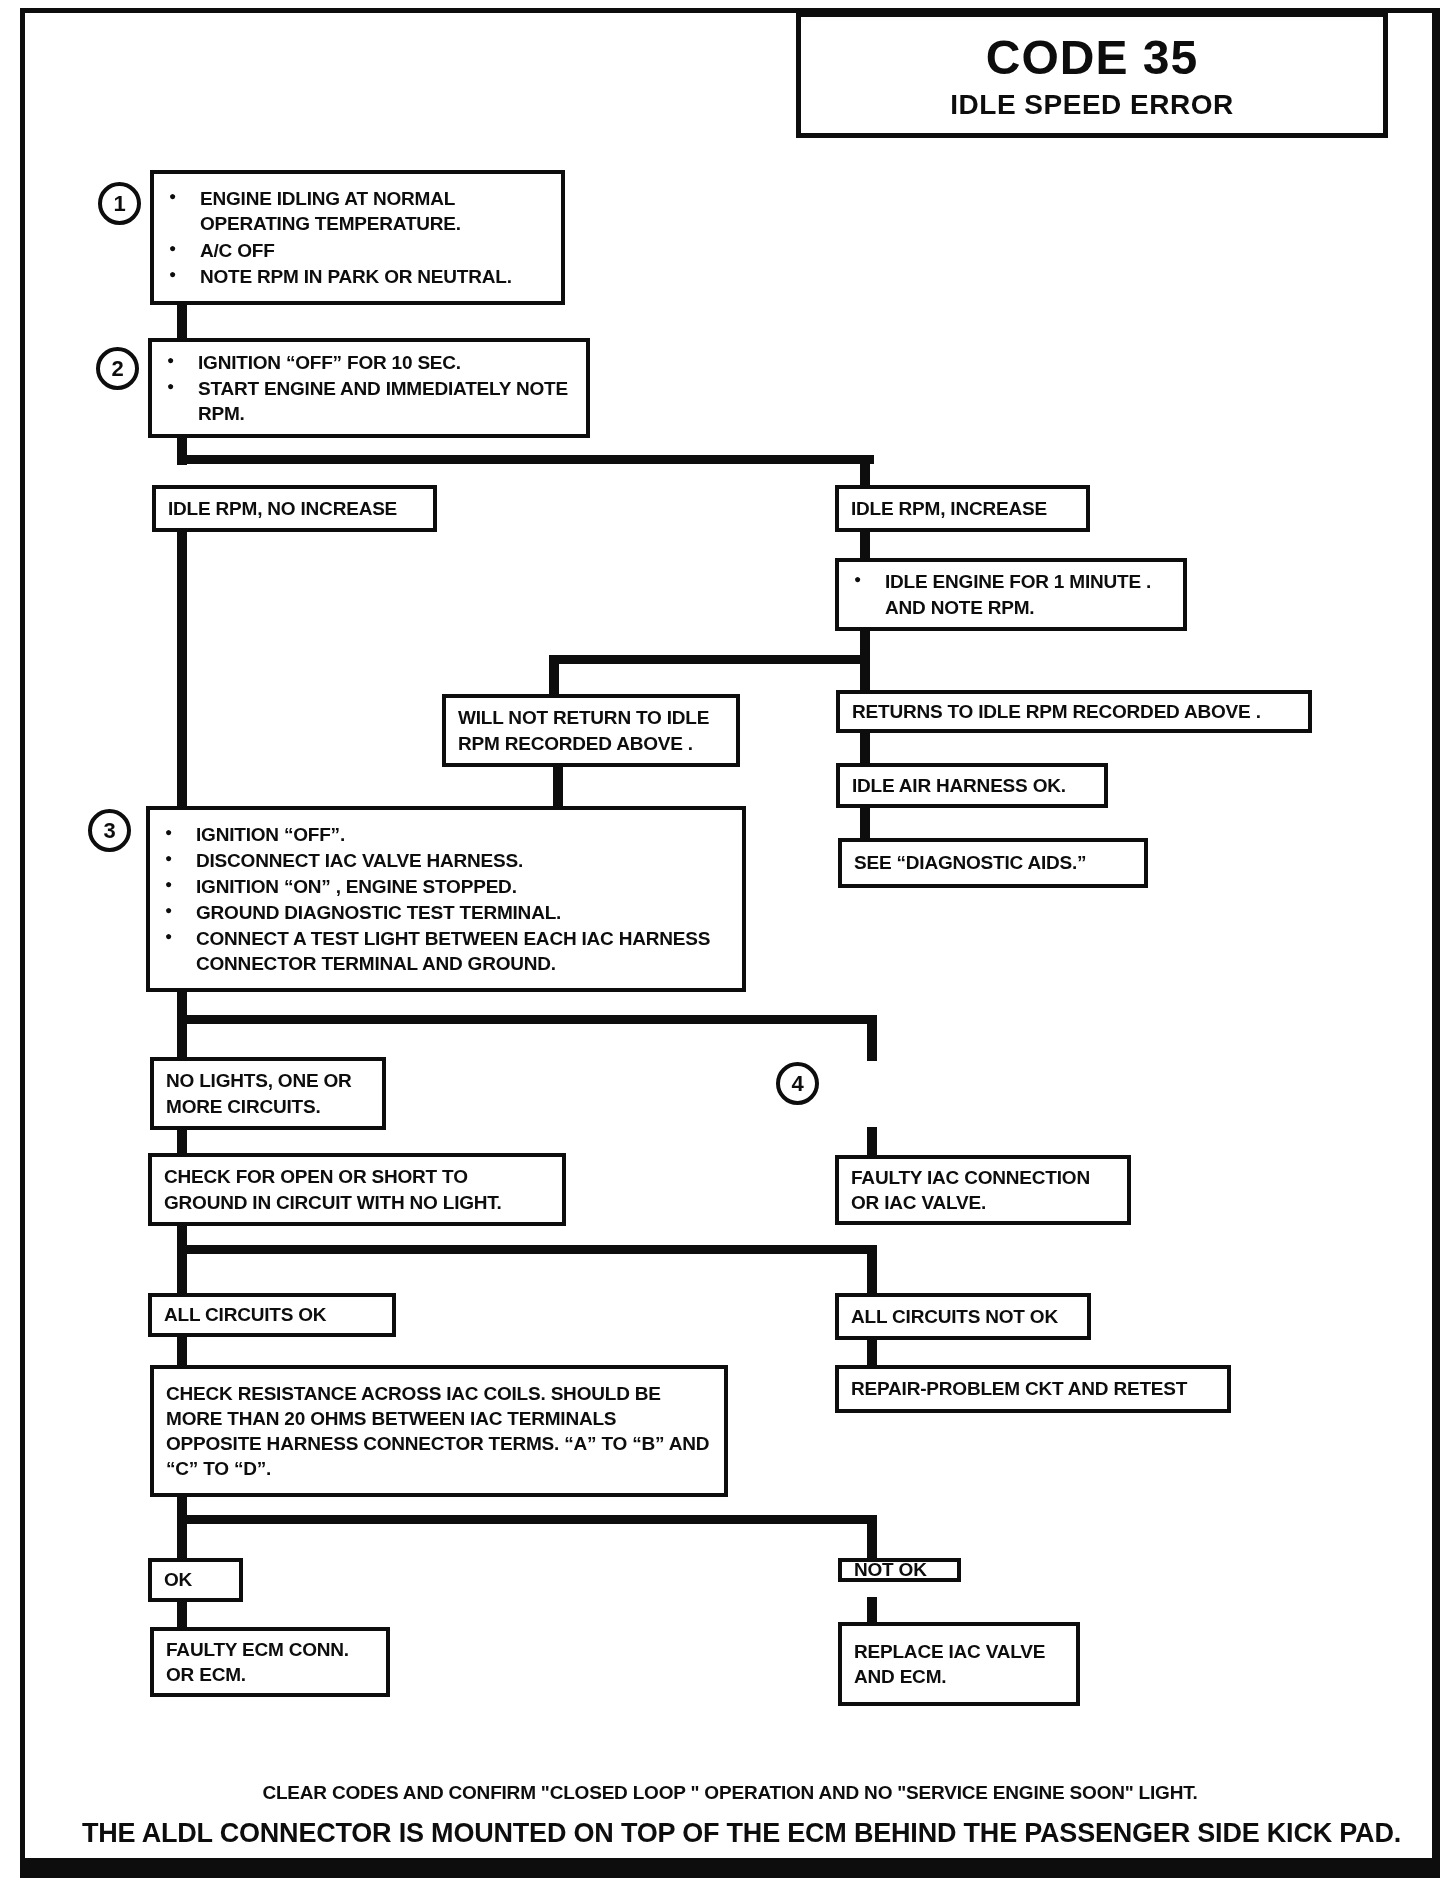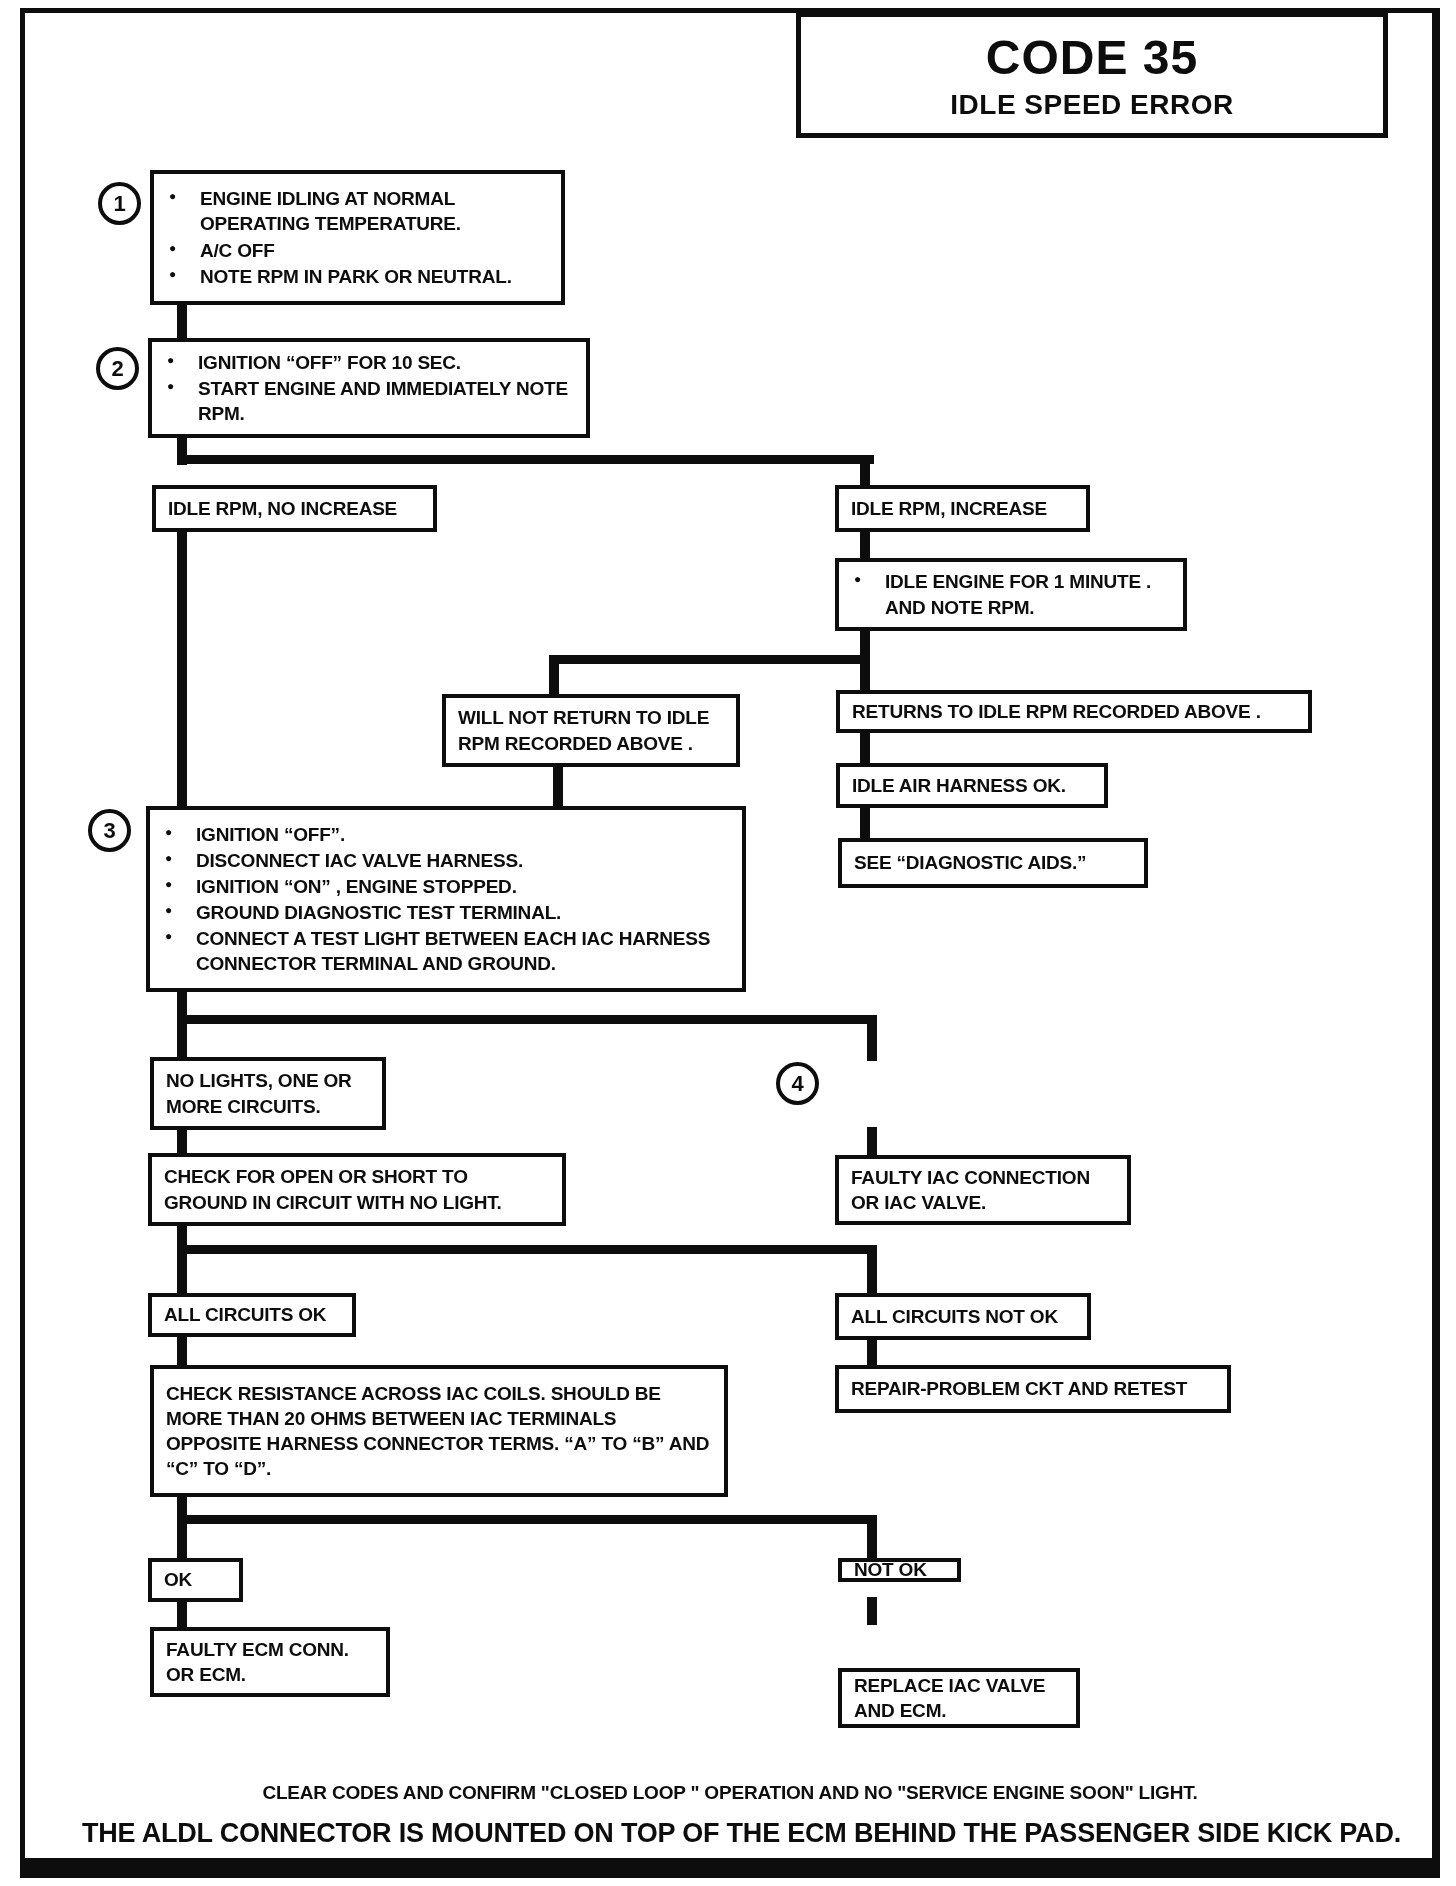--- a/index.html
+++ b/index.html
@@ -154,21 +154,21 @@
 
 
   <div class="node" style="left:148px; top:1153px; width:418px; height:73px;">
     <div class="txt">CHECK FOR OPEN OR SHORT TO GROUND IN CIRCUIT WITH NO LIGHT.</div>
   </div>
 
   <div class="node" style="left:835px; top:1155px; width:296px; height:70px;">
     <div class="txt">FAULTY IAC CONNECTION OR IAC VALVE.</div>
   </div>
 
-  <div class="node" style="left:148px; top:1293px; width:208px; height:44px;justify-content:center;">
+  <div class="node" style="left:148px; top:1293px; width:248px; height:44px;justify-content:center;">
     <div class="txt">ALL CIRCUITS OK</div>
   </div>
 
   <div class="node" style="left:835px; top:1293px; width:256px; height:47px;">
     <div class="txt">ALL CIRCUITS NOT OK</div>
   </div>
 
   <div class="node" style="left:150px; top:1365px; width:578px; height:132px;">
     <div class="txt">CHECK RESISTANCE ACROSS IAC COILS. SHOULD BE MORE THAN 20 OHMS BETWEEN IAC TERMINALS OPPOSITE HARNESS CONNECTOR TERMS. “A” TO “B” AND “C” TO “D”.</div>
   </div>
@@ -182,20 +182,20 @@
   </div>
 
   <div class="node" style="left:838px; top:1558px; width:123px; height:24px;">
     <div class="txt">NOT OK</div>
   </div>
 
   <div class="node" style="left:150px; top:1627px; width:240px; height:70px;">
     <div class="txt">FAULTY ECM CONN. OR ECM.</div>
   </div>
 
-  <div class="node" style="left:838px; top:1622px; width:242px; height:60px;margin-top:46px;">
+  <div class="node" style="left:838px; top:1622px; width:242px; height:84px;">
     <div class="txt">REPLACE IAC VALVE AND ECM.</div>
   </div>
 
   <div class="footer1">CLEAR CODES AND CONFIRM "CLOSED LOOP " OPERATION AND NO "SERVICE ENGINE SOON" LIGHT.</div>
   <div class="footer2">THE ALDL CONNECTOR IS MOUNTED ON TOP OF THE ECM BEHIND THE PASSENGER SIDE KICK PAD.</div>
 
 </div>
 
 </body></html>

